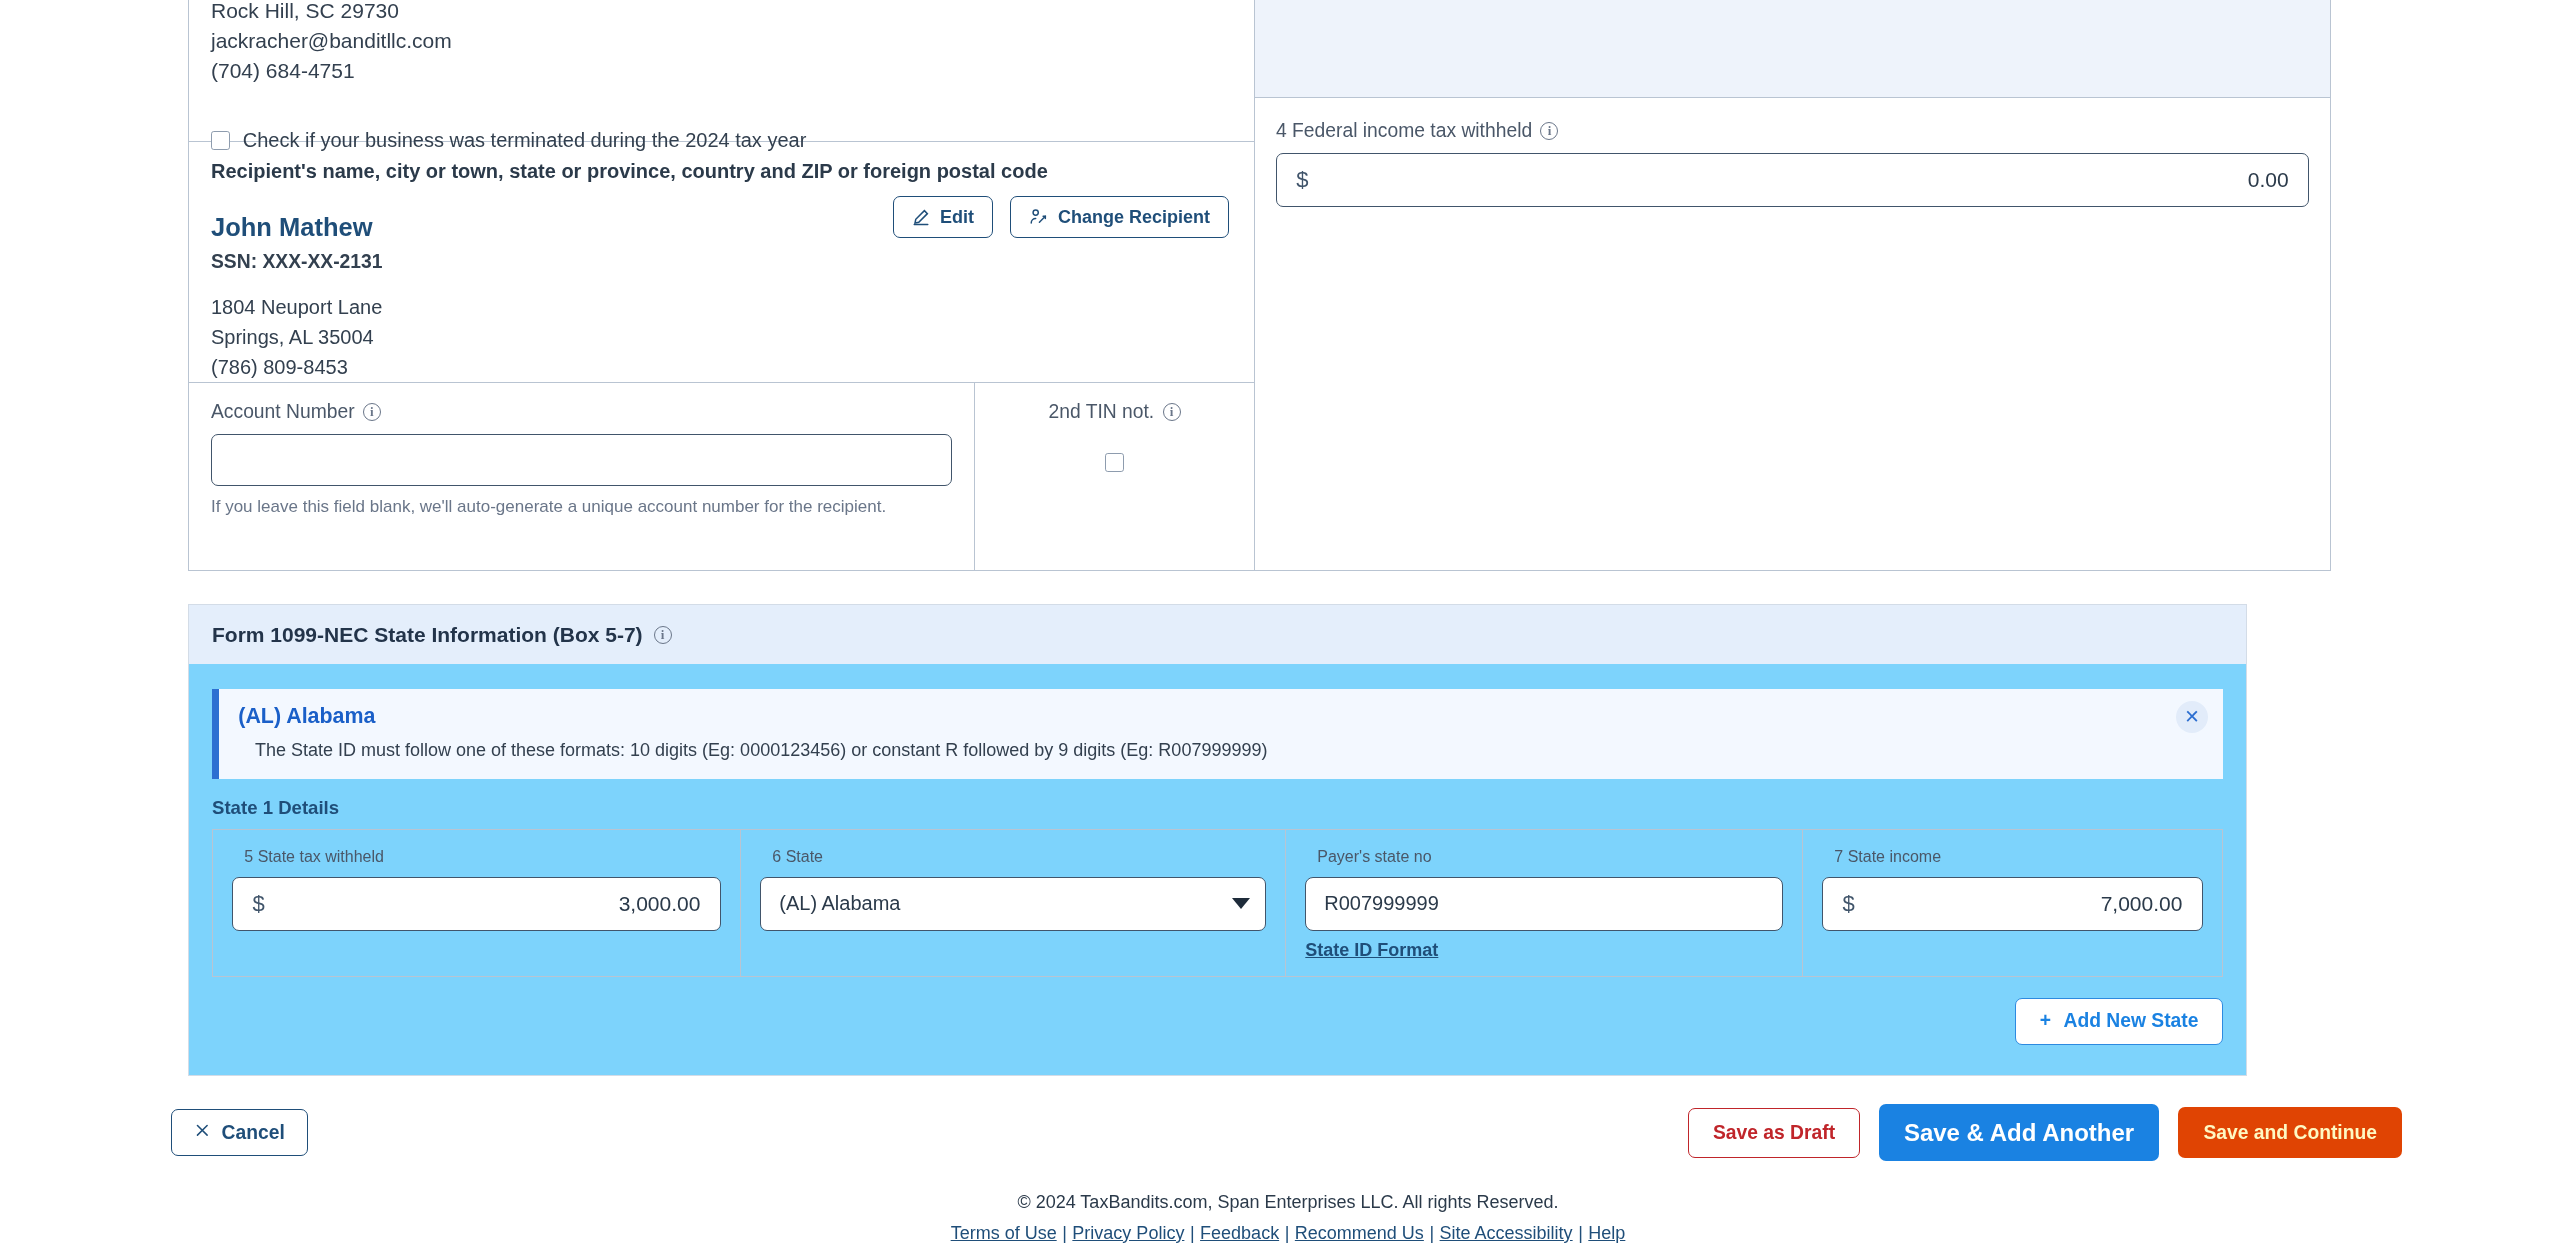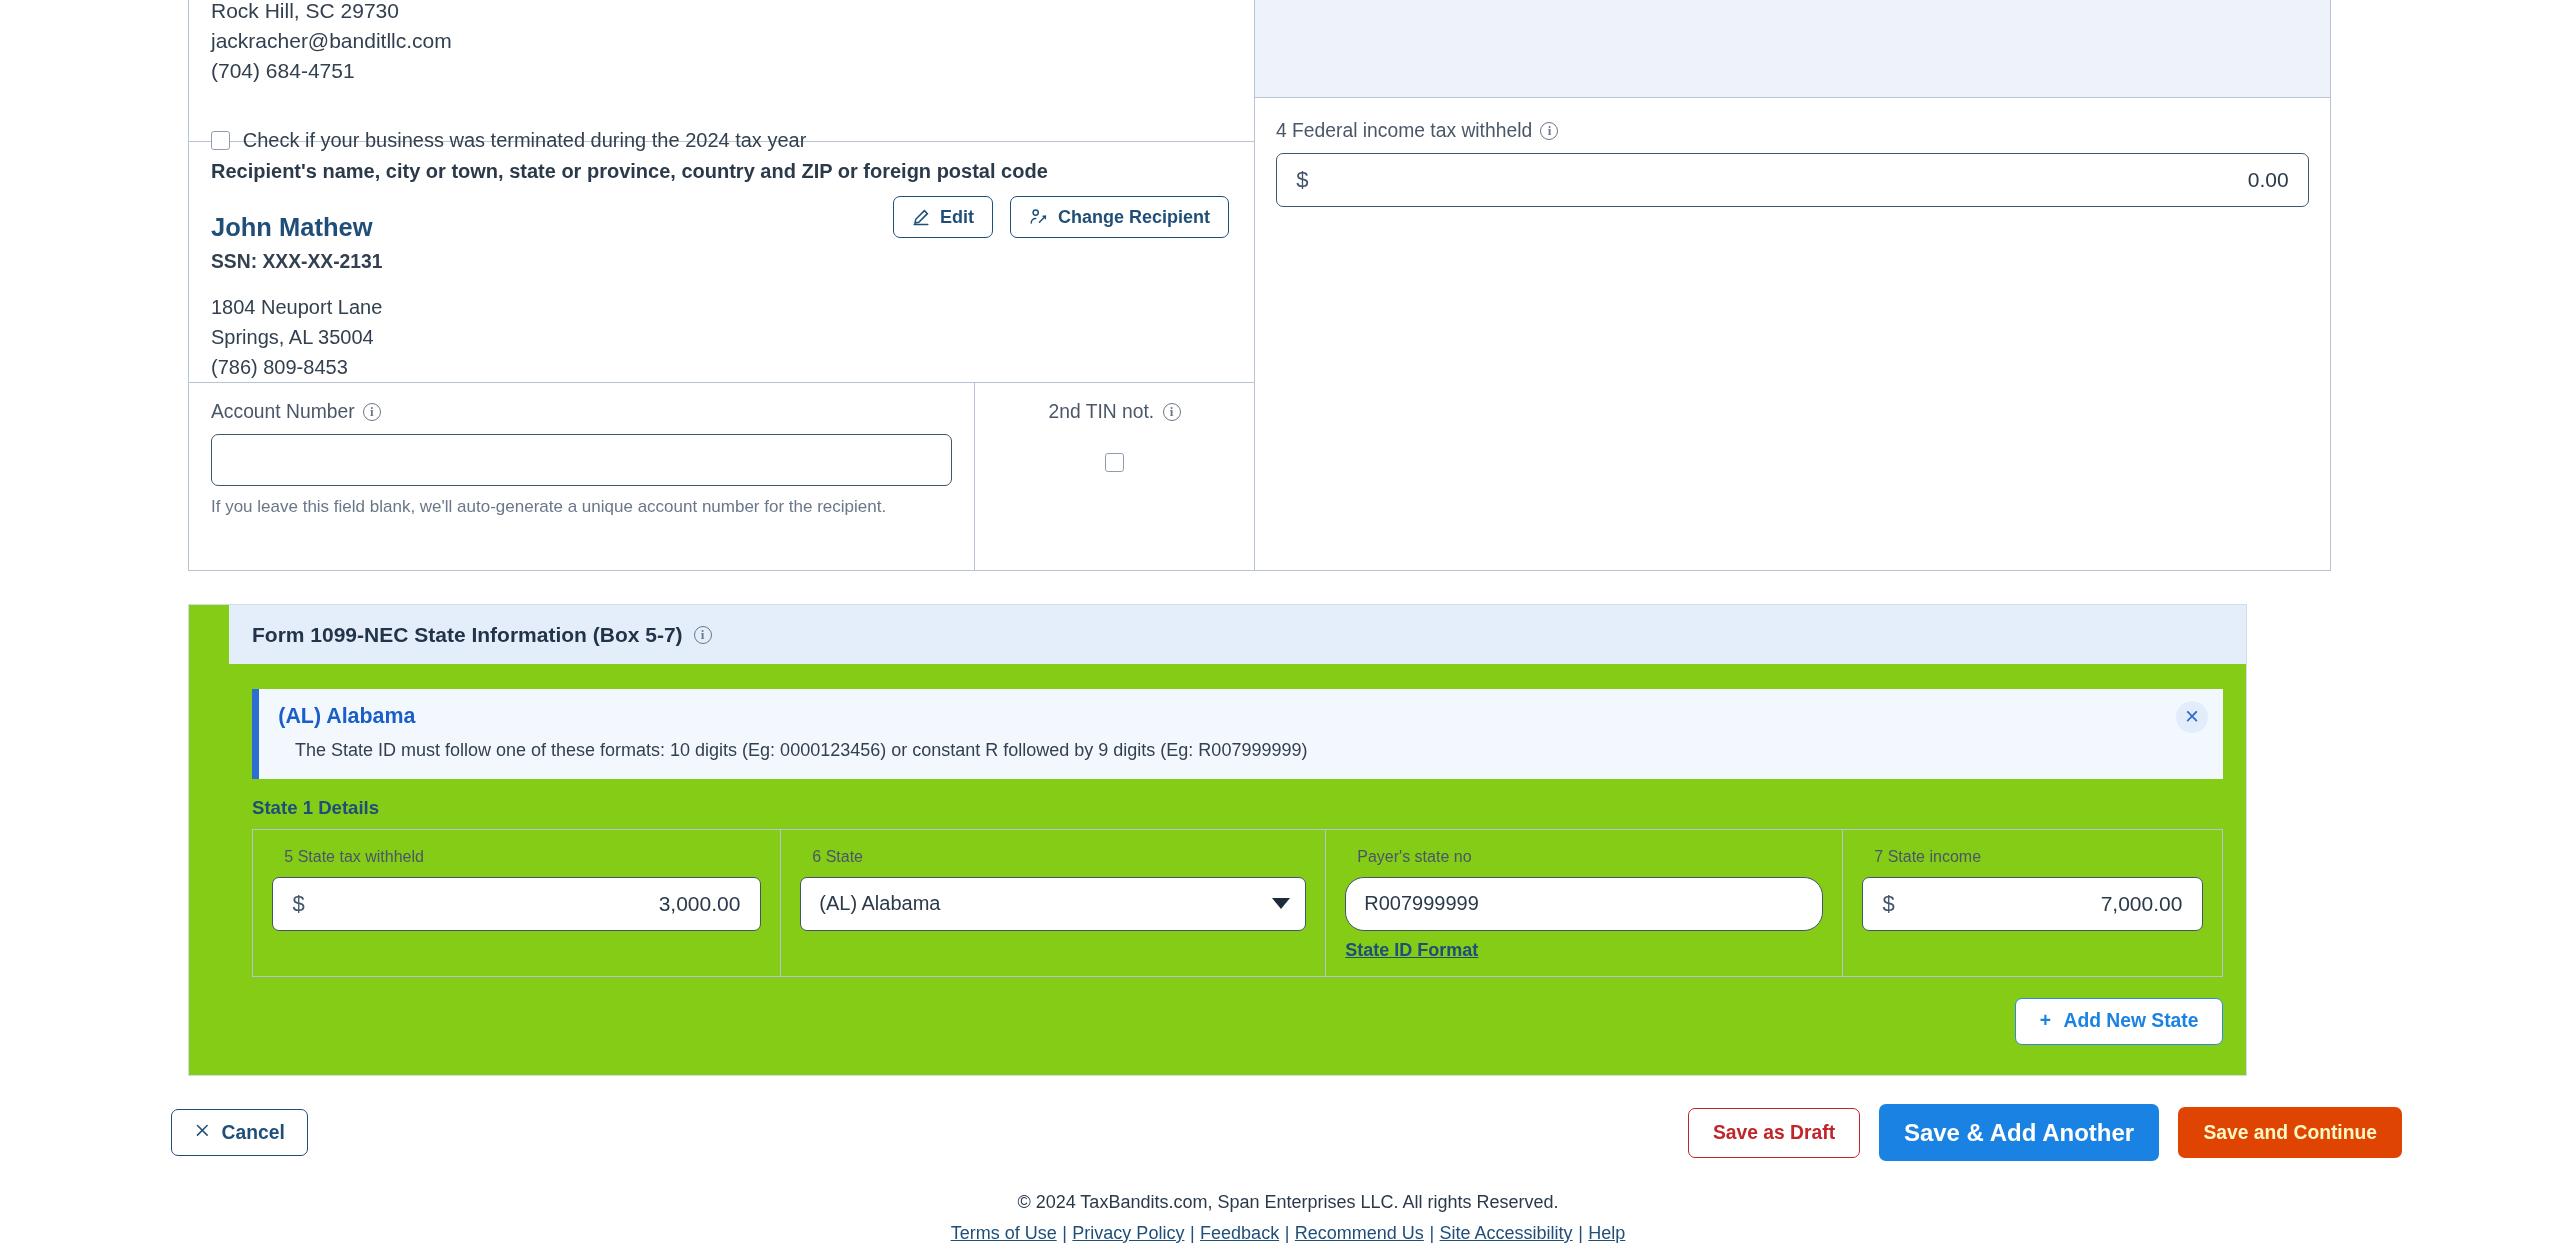--- a/index.html
+++ b/index.html
@@ -104,21 +104,21 @@
     border: 1.4px solid #6a7689; color: #6a7689;
     font-size: 13px; line-height: 16px; text-align: center;
     font-weight: 700; display: inline-block; flex: none;
     font-family: "Liberation Serif", serif;
   }
 
   
   .state-panel {
     position: absolute; left: 188px; top: 604px;
     width: 2059px; height: 472px;
-    border: 1.4px solid #d3dce7; background: #84cc16; padding-left: 40px;
+    border: 1.4px solid #d3dce7; background: #7dd3fc;
   }
   .state-head {
     height: 59px; background: #e4eefb;
     display: flex; align-items: center;
     padding: 0 23px; gap: 11px;
     font-size: 21px; font-weight: 700; color: #23344a;
   }
   .state-alert {
     margin: 25px 23px 0 23px;
     background: #f3f8ff;
@@ -154,21 +154,21 @@
   .select-box {
     margin-top: 11px; height: 54px;
     border: 1.4px solid #41556b; border-radius: 7px;
     display: flex; align-items: center; justify-content: space-between;
     padding: 0 15px 0 18px; background: #fff;
     font-size: 20px; color: #2b3a4a; cursor: pointer;
   }
   .caret { width: 0; height: 0; border-left: 9.7px solid transparent; border-right: 9.7px solid transparent; border-top: 11px solid #1e2b3a; }
   .text-box {
     margin-top: 11px; height: 54px; width: 100%;
-    border: 1.4px solid #41556b; border-radius: 19px;
+    border: 1.4px solid #41556b; border-radius: 8px;
     padding: 0 18px; font-size: 20px; color: #2b3a4a;
     background: #fff; font-family: "Liberation Sans", sans-serif;
   }
   .state-id-link {
     margin-top: 9.7px; font-size: 18px; font-weight: 700;
     color: #1f4e79; text-decoration: underline; cursor: pointer; display: inline-block;
   }
   .add-state-wrap { display: flex; justify-content: flex-end; padding: 21px 23px 0 0; }
   .btn-add-state {
     display: inline-flex; align-items: center; gap: 12.4px;

